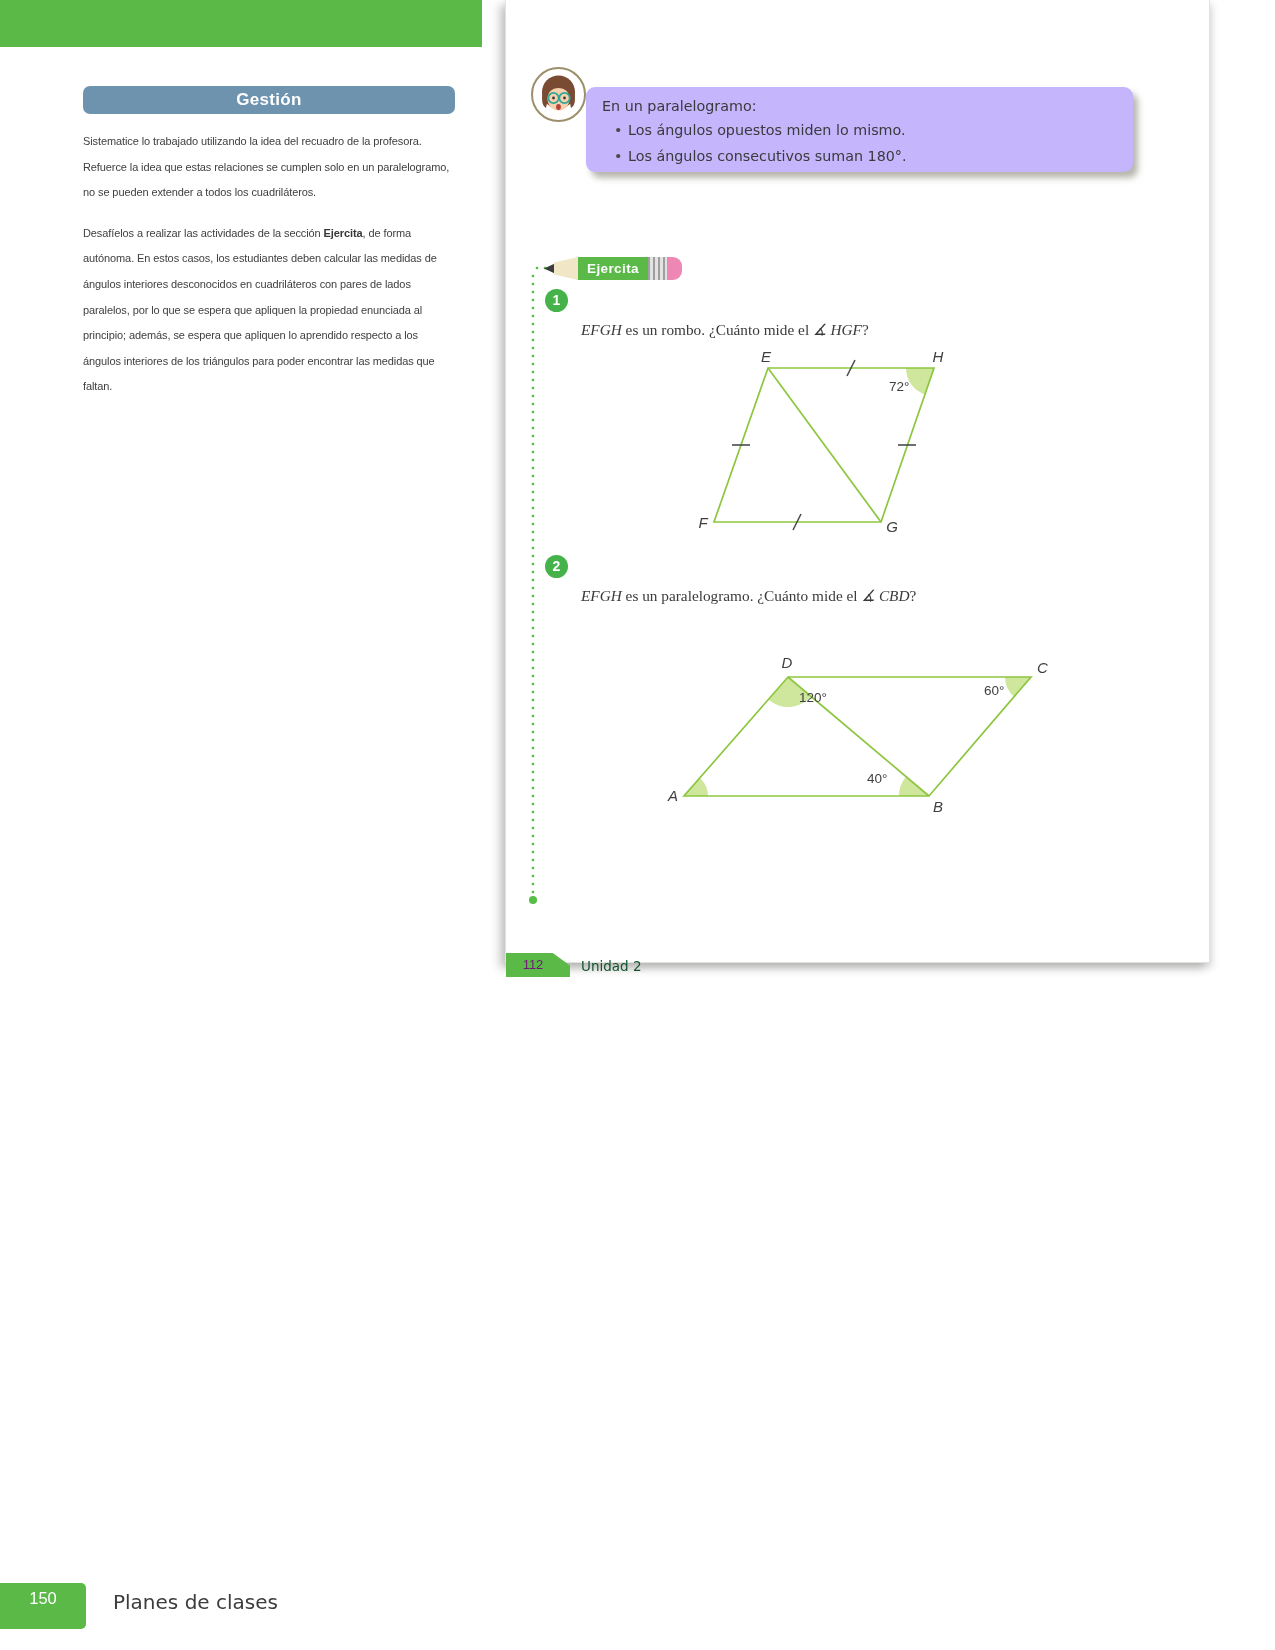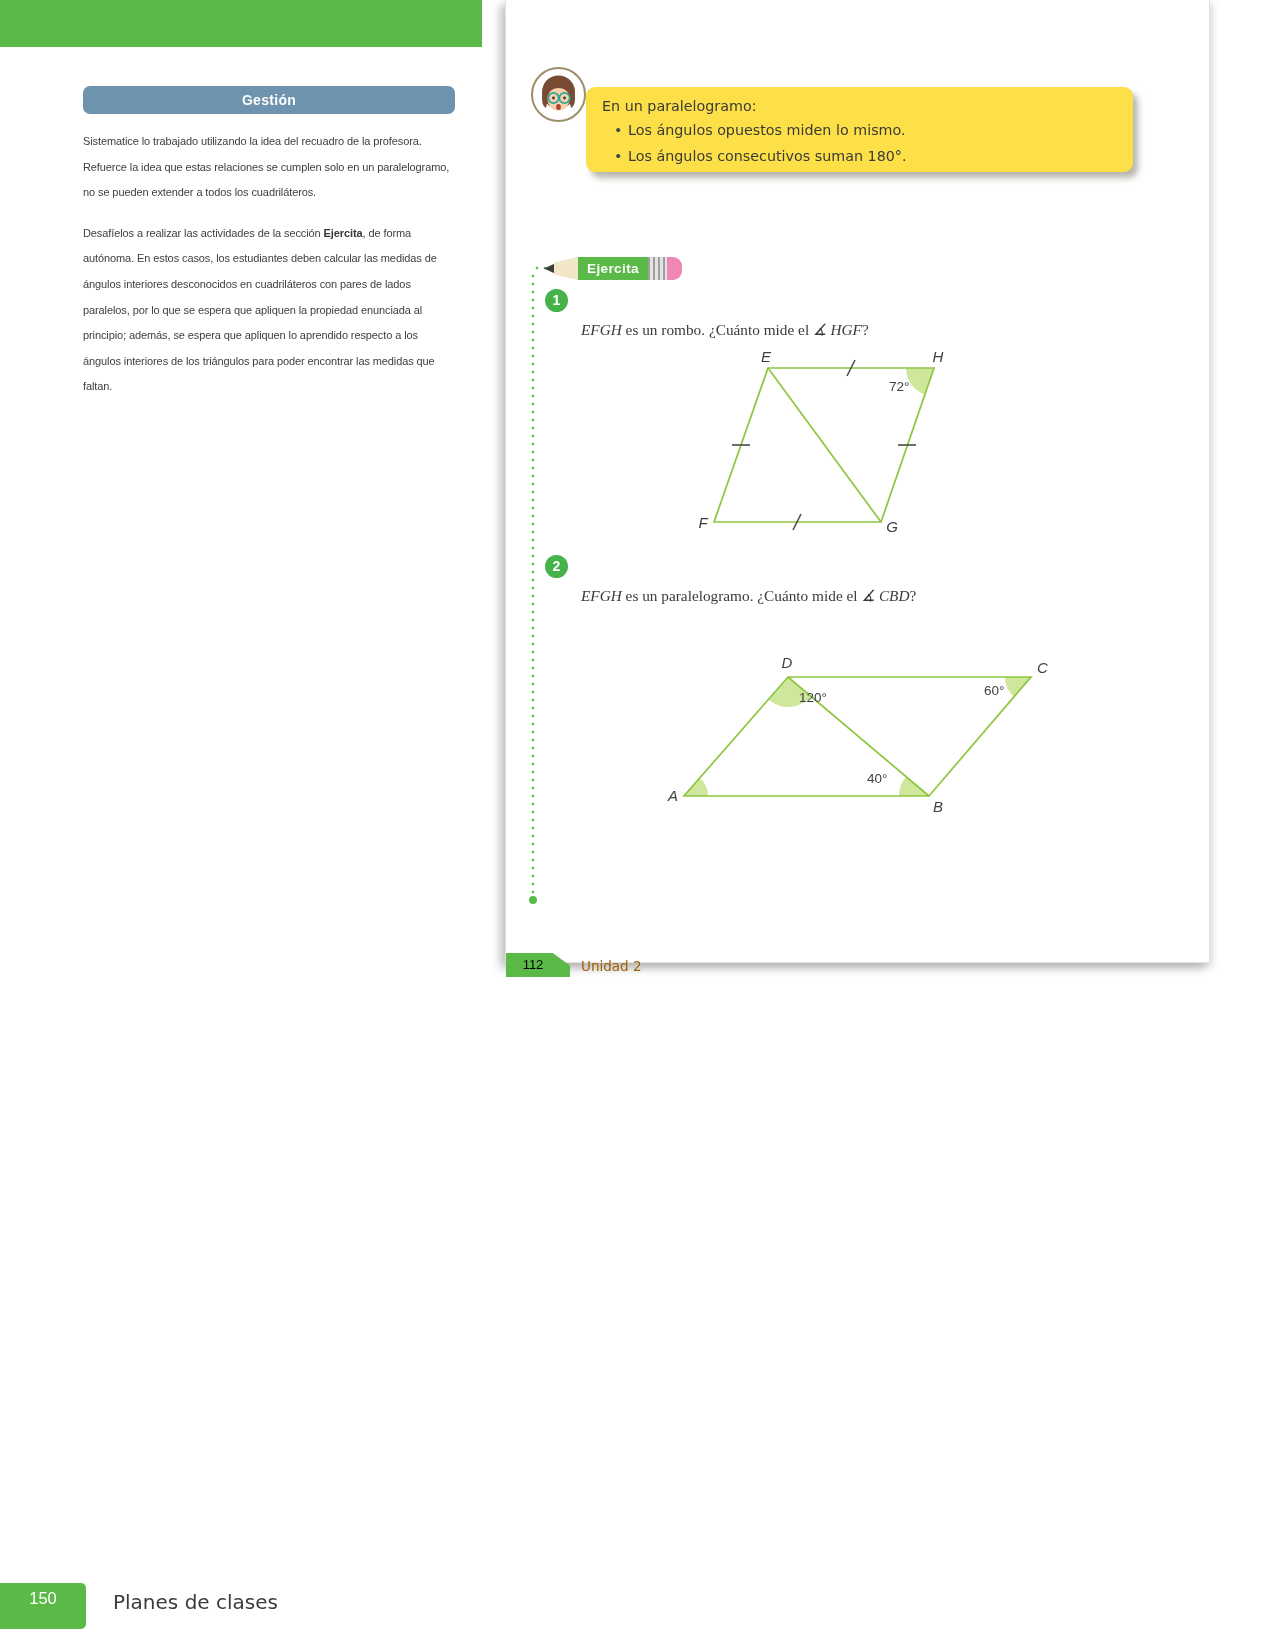--- a/index.html
+++ b/index.html
@@ -6,37 +6,37 @@
   .canvas{
     position:relative;width:1275px;height:1650px;background:#ffffff;overflow:hidden;
     font-family:"Liberation Sans",sans-serif;color:#3f3f3f;
   }
   
   .topbar{position:absolute;left:0;top:0;width:482px;height:47px;background:#5ab947;}
   
   .left-col{position:absolute;left:83px;top:86px;width:372px;}
   .gestion-bar{
     height:28px;background:#6e93ae;border-radius:7px;color:#ffffff;font-weight:bold;
-    font-size:14px;line-height:28px;text-align:center;letter-spacing:.3px;
+    font-size:17px;line-height:28px;text-align:center;letter-spacing:.3px;
   }
   .left-col p{
     margin:15px 0 10px 0;font-size:11px;line-height:25.6px;color:#404040;letter-spacing:-0.1px;
   }
   .left-col p b{font-weight:bold;color:#373737;}
   
   .book-page{
     position:absolute;left:505px;top:0;width:703px;height:962px;background:#ffffff;
     border:1px solid #e2e2de;border-top:none;
     box-shadow:-5px 5px 9px rgba(60,60,55,0.30), 3px 4px 7px rgba(60,60,55,0.14);
   }
   
   .avatar{position:absolute;left:24px;top:66px;width:57px;height:57px;}
   
   .note-box{
-    position:absolute;left:80px;top:87px;width:547px;height:85px;background:#fde047;
+    position:absolute;left:80px;top:87px;width:547px;height:85px;background:#c4b5fd;
     border-radius:9px;box-shadow:5px 6px 6px rgba(126,123,108,0.55);
     padding:8px 16px;box-sizing:border-box;
     font-family:"DejaVu Sans","Liberation Sans",sans-serif;font-size:14.3px;color:#3a3a3a;
   }
   .note-intro{line-height:22px;}
   .note-bullet{line-height:26px;padding-left:12px;}
   .note-bullet .dot{display:inline-block;width:14px;color:#4a4a4a;}
   
   .dotline-v{
     position:absolute;left:25px;top:272px;width:4px;height:624px;
@@ -71,24 +71,24 @@
   .ex-text .var{font-style:italic;}
   
   .diagram{position:absolute;}
   .diagram text{font-family:"Liberation Sans",sans-serif;fill:#3f3f3f;}
   .vlabel{font-size:15px;font-style:italic;}
   .alabel{font-size:13.5px;}
   
   .page-num-badge{
     position:absolute;left:0;top:953px;width:64px;height:24px;background:#5ab947;
     clip-path:polygon(0 0,73% 0,100% 52%,100% 100%,0 100%);
-    color:#000000;font-size:13px;line-height:24px;text-align:center;
+    color:#701a75;font-size:13px;line-height:24px;text-align:center;
   }
   .page-num-badge span{display:inline-block;margin-right:10px;}
-  .unit-label{position:absolute;left:75px;top:958px;font-size:13.5px;color:#a16207;font-family:"DejaVu Sans","Liberation Sans",sans-serif;text-align:center;}
+  .unit-label{position:absolute;left:75px;top:958px;font-size:13.5px;color:#14532d;font-family:"DejaVu Sans","Liberation Sans",sans-serif;text-align:center;}
   
   .doc-badge{
     position:absolute;left:0;top:1583px;width:86px;height:46px;background:#5ab947;
     border-radius:0 5px 5px 0;color:#ffffff;font-size:16.5px;line-height:30px;text-align:center;
   }
   .doc-footer-label{position:absolute;left:113px;top:1590px;font-size:20px;color:#3c3c3c;font-family:"DejaVu Sans","Liberation Sans",sans-serif;}
 </style>
 </head>
 <body>
 

